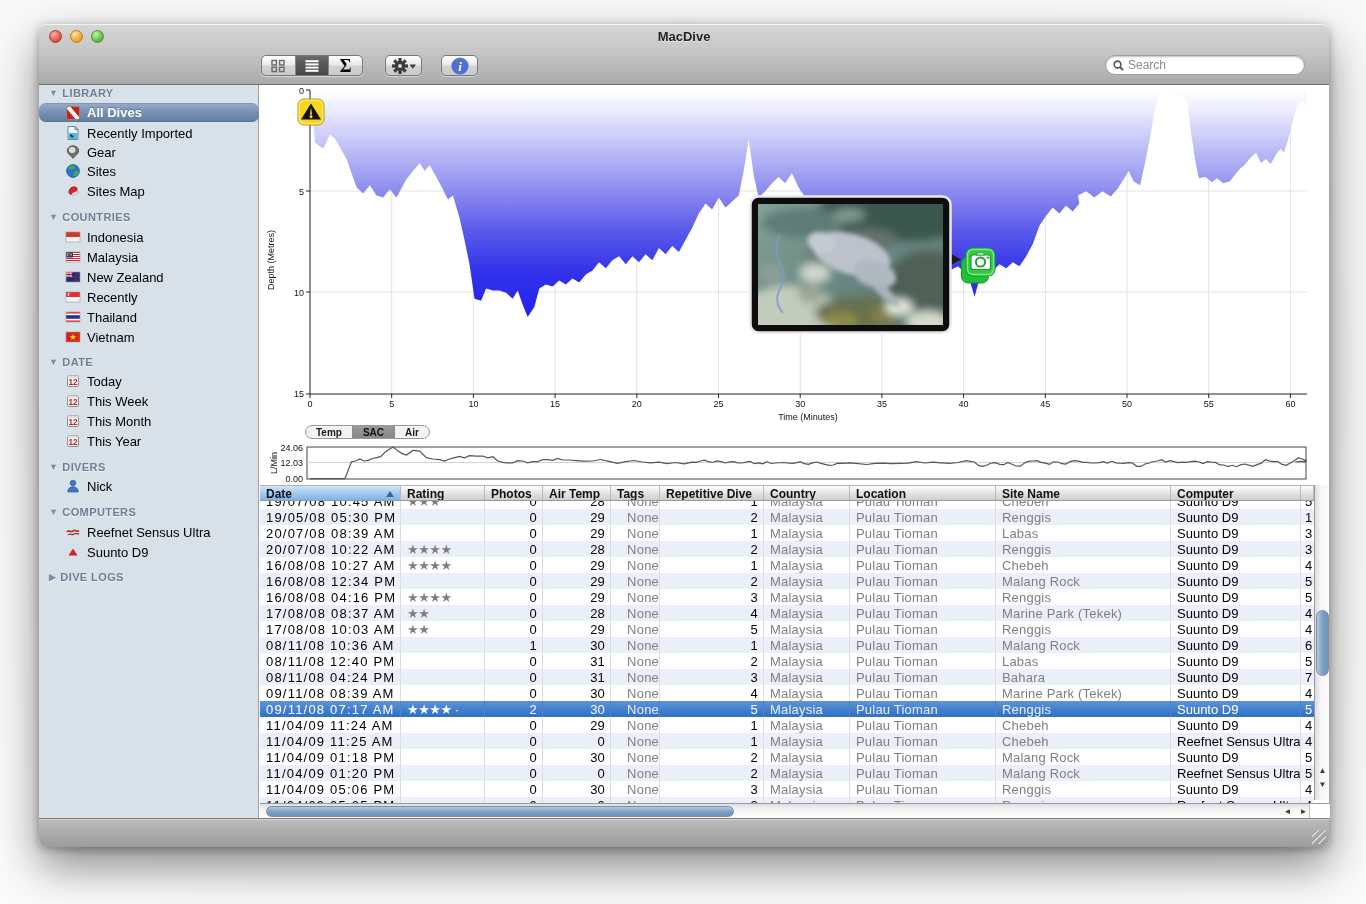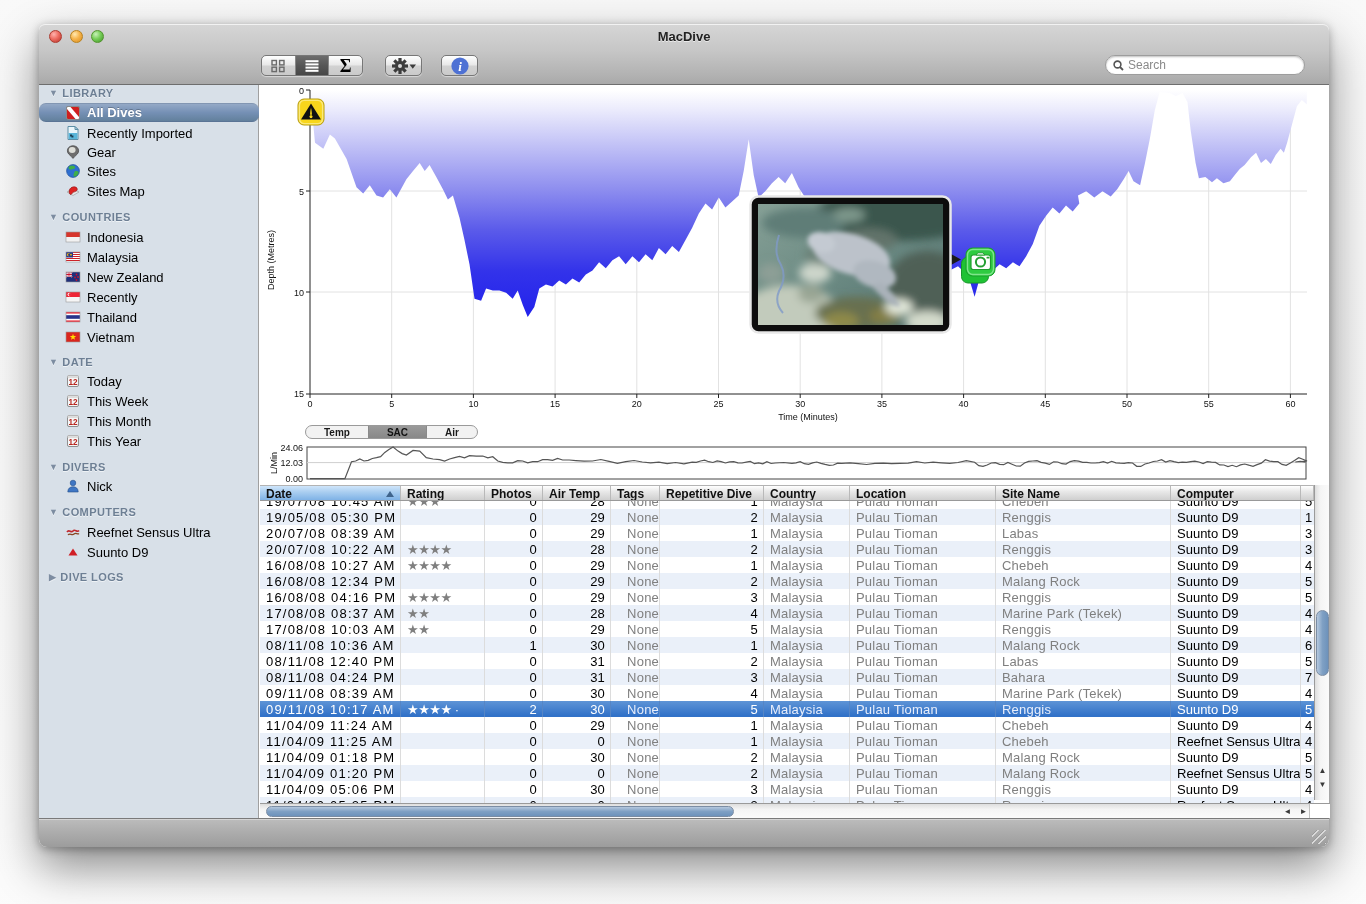--- a/index.html
+++ b/index.html
@@ -48,21 +48,21 @@
   width:1069px; height:733px; background:#fff; }
 #statusbar { position:absolute; left:0; top:794px; width:100%;
   height:29px; border-radius:0 0 8px 8px;
   background:linear-gradient(#bcbcbc,#adadad 45%,#9c9c9c);
   border-top:1px solid #7a7a7a; box-shadow:inset 0 1px 0 #d5d5d5; }
 #statusbar div { text-align:center; font-size:11px; color:#262626; margin-top:8px; }
 .ax { font-size:9px; fill:#111; font-family:"Liberation Sans",sans-serif; }
 #segair { position:absolute; left:45px; top:340px; height:14px; display:flex;
   border:1px solid #9a9a9a; border-radius:7px; overflow:hidden; font-size:10px; font-weight:bold;
   background:#f2f2f2; color:#1a1a1a; }
-#segair div { padding:0 18px; line-height:13px; }
+#segair div { padding:0 10px; line-height:13px; }
 #segair .on { background:linear-gradient(#9a9a9a,#888); color:#111; border-left:1px solid #8a8a8a; border-right:1px solid #8a8a8a; }
 
 #thead { position:absolute; left:0; top:400px; width:1054px; height:16px; display:flex;
   background:linear-gradient(#ffffff,#e8e8e8 40%,#cfcfcf); border-top:1px solid #b3b3b3; border-bottom:1px solid #999; font-size:12px; font-weight:bold; color:#111; }
 #thead .hc { border-right:1px solid #b9b9b9; padding:1px 0 0 6px; white-space:nowrap; overflow:hidden; }
 #thead .hc0 { background:linear-gradient(#cfe5fa,#a8cdf0 45%,#7fb2e6); position:relative; }
 #thead .hc0:after { content:""; position:absolute; right:6px; top:5px; width:0; height:0;
   border-left:4.5px solid transparent; border-right:4.5px solid transparent; border-bottom:6px solid #3f648c; }
 #tscroll { position:absolute; left:0; top:416px; width:1054px; height:302px; overflow:hidden; }
 #tbody { position:absolute; left:0; top:-8px; }
@@ -662,21 +662,21 @@
             <span class="c c3 num">30</span>
             <span class="c c4 dim">None</span>
             <span class="c c5 num">4</span>
             <span class="c c6 dim">Malaysia</span>
             <span class="c c7 dim">Pulau Tioman</span>
             <span class="c c8 dim">Marine Park (Tekek)</span>
             <span class="c c9">Suunto D9</span>
             <span class="c c10">4</span>
           </div>
 <div class="tr sel">
-            <span class="c c0">09/11/08 10:17 AM</span>
+            <span class="c c0">09/11/08 07:17 AM</span>
             <span class="c c1"><span class="stars">★★★★&nbsp;·</span></span>
             <span class="c c2 num">2</span>
             <span class="c c3 num">30</span>
             <span class="c c4 dim">None</span>
             <span class="c c5 num">5</span>
             <span class="c c6 dim">Malaysia</span>
             <span class="c c7 dim">Pulau Tioman</span>
             <span class="c c8 dim">Renggis</span>
             <span class="c c9">Suunto D9</span>
             <span class="c c10">5</span>

